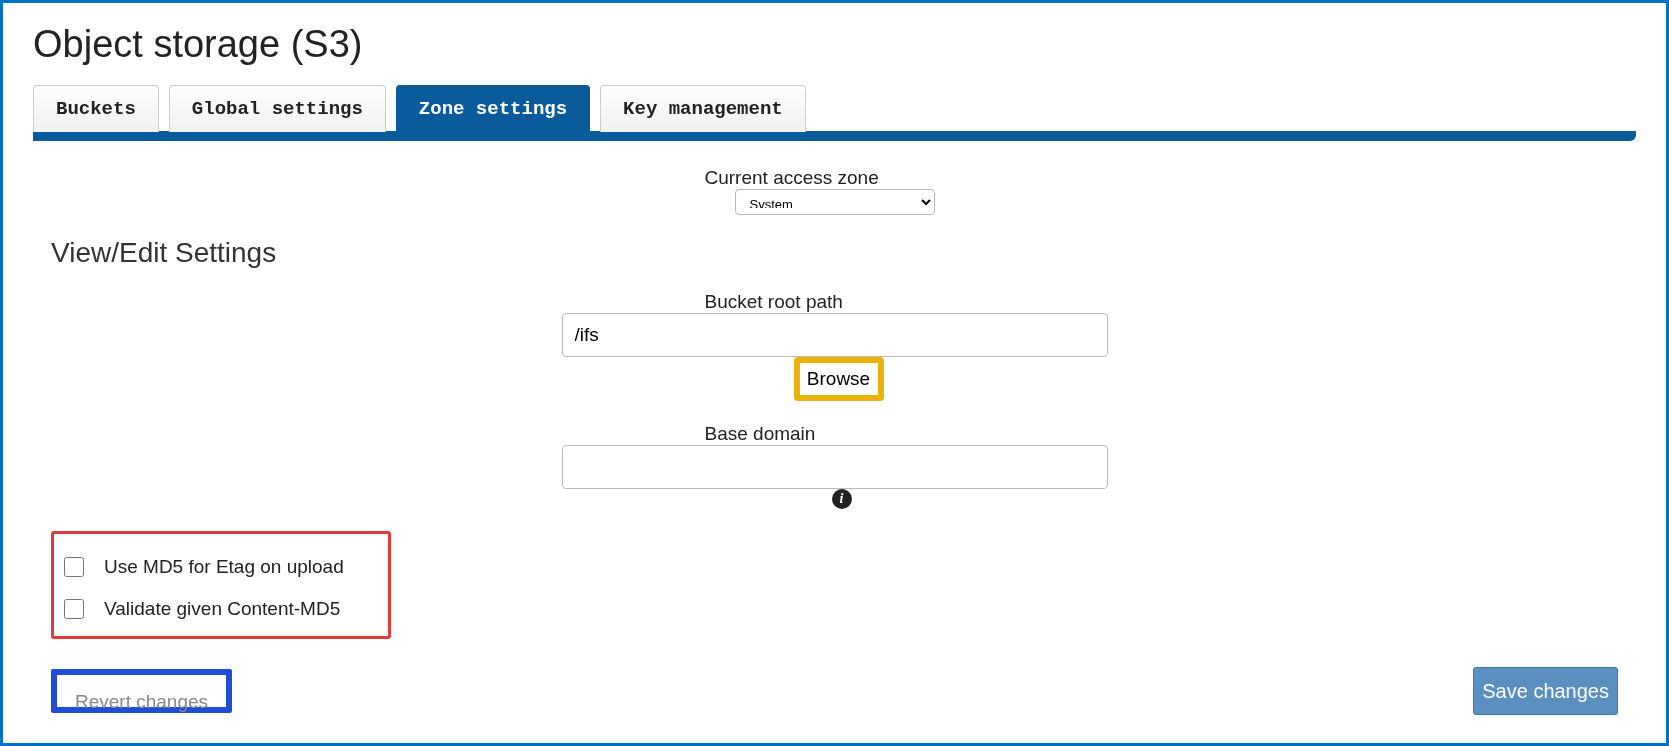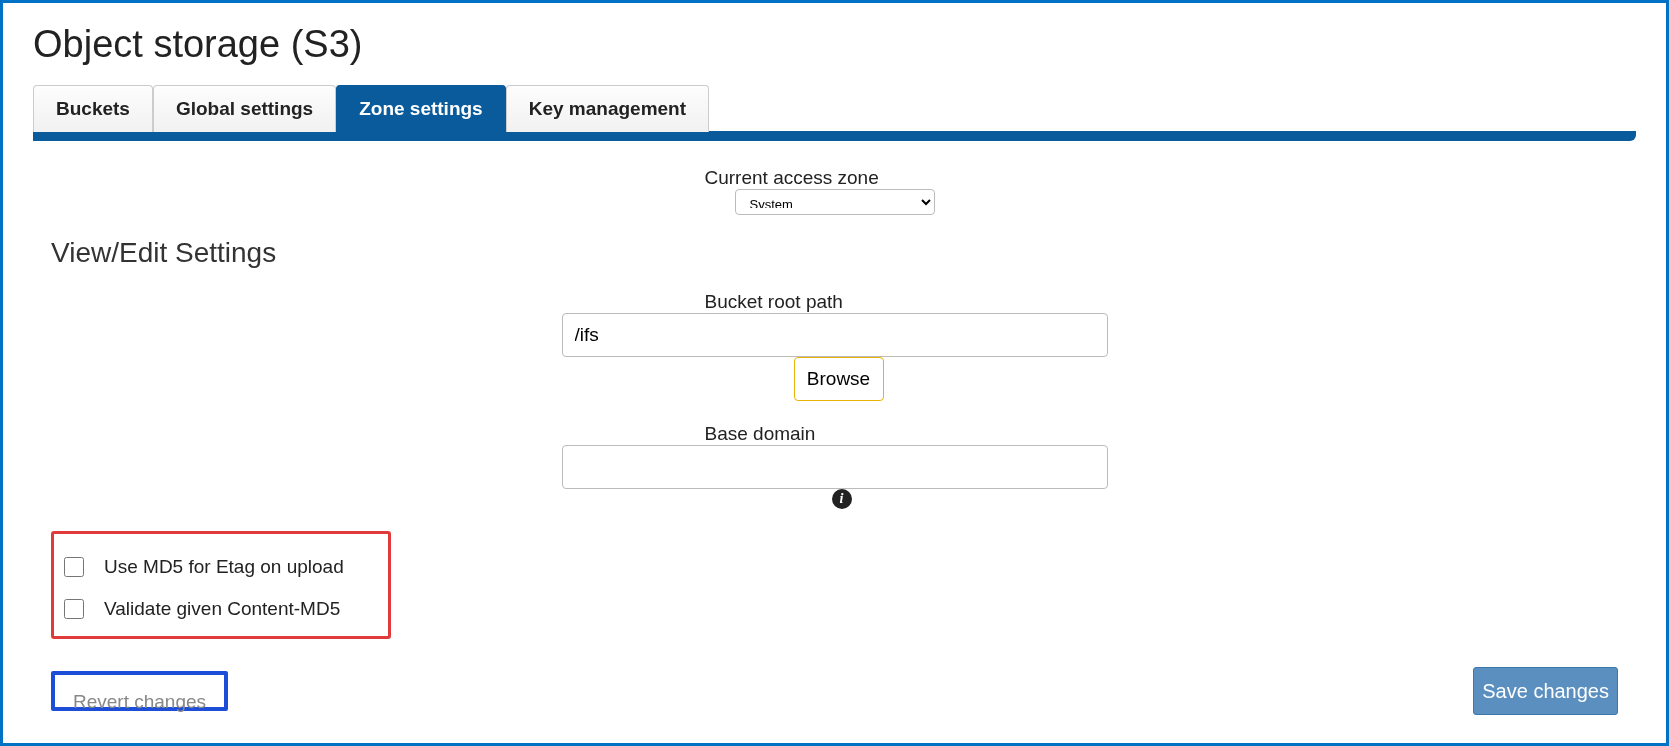--- a/index.html
+++ b/index.html
@@ -15,24 +15,25 @@
   }
   h1.page-title {
     font-weight: 300;
     font-size: 38px;
     margin: 0 0 18px 0;
     color: #222;
   }
   .tabs-bar {
     display: flex;
     align-items: flex-end;
-    gap: 0;
+    gap: 10px;
     border-bottom: 10px solid #0a5b9c;
     border-radius: 0 6px 6px 0;
     position: relative;
+    font-family: Liberation Mono, monospace;
   }
   .tab {
     padding: 12px 22px;
     font-size: 19px;
     font-weight: 700;
     border: 1px solid #ccc;
     border-bottom: none;
     background: linear-gradient(#fdfdfd, #f1f1f1);
     border-radius: 4px 4px 0 0;
     cursor: pointer;
@@ -80,21 +81,21 @@
     padding: 6px 12px;
     border: 1px solid #bbb;
     border-radius: 4px;
   }
   .browse-btn {
     margin-left: 8px;
     height: 44px;
     min-width: 90px;
     font-size: 19px;
     background: #fff;
-    border: 1px solid #eab308;
+    border: 6px solid #eab308;
     border-radius: 4px;
     cursor: pointer;
   }
   .info-icon {
     display: inline-flex;
     align-items: center;
     justify-content: center;
     width: 20px;
     height: 20px;
     border-radius: 50%;
@@ -130,21 +131,21 @@
   .footer-row {
     display: flex;
     justify-content: space-between;
     align-items: center;
     margin-top: 28px;
   }
   .revert-btn {
     height: 28px;
     padding: 16px 18px;
     font-size: 19px;
-    border: 4px solid #1d4ed8;
+    border: 6px solid #1d4ed8;
     background: #fff;
     color: #888;
     border-radius: 2px;
     cursor: pointer;
   }
   .save-btn {
     height: 48px;
     padding: 0 8px;
     font-size: 20px;
     border: 1px solid #3b78ad;

